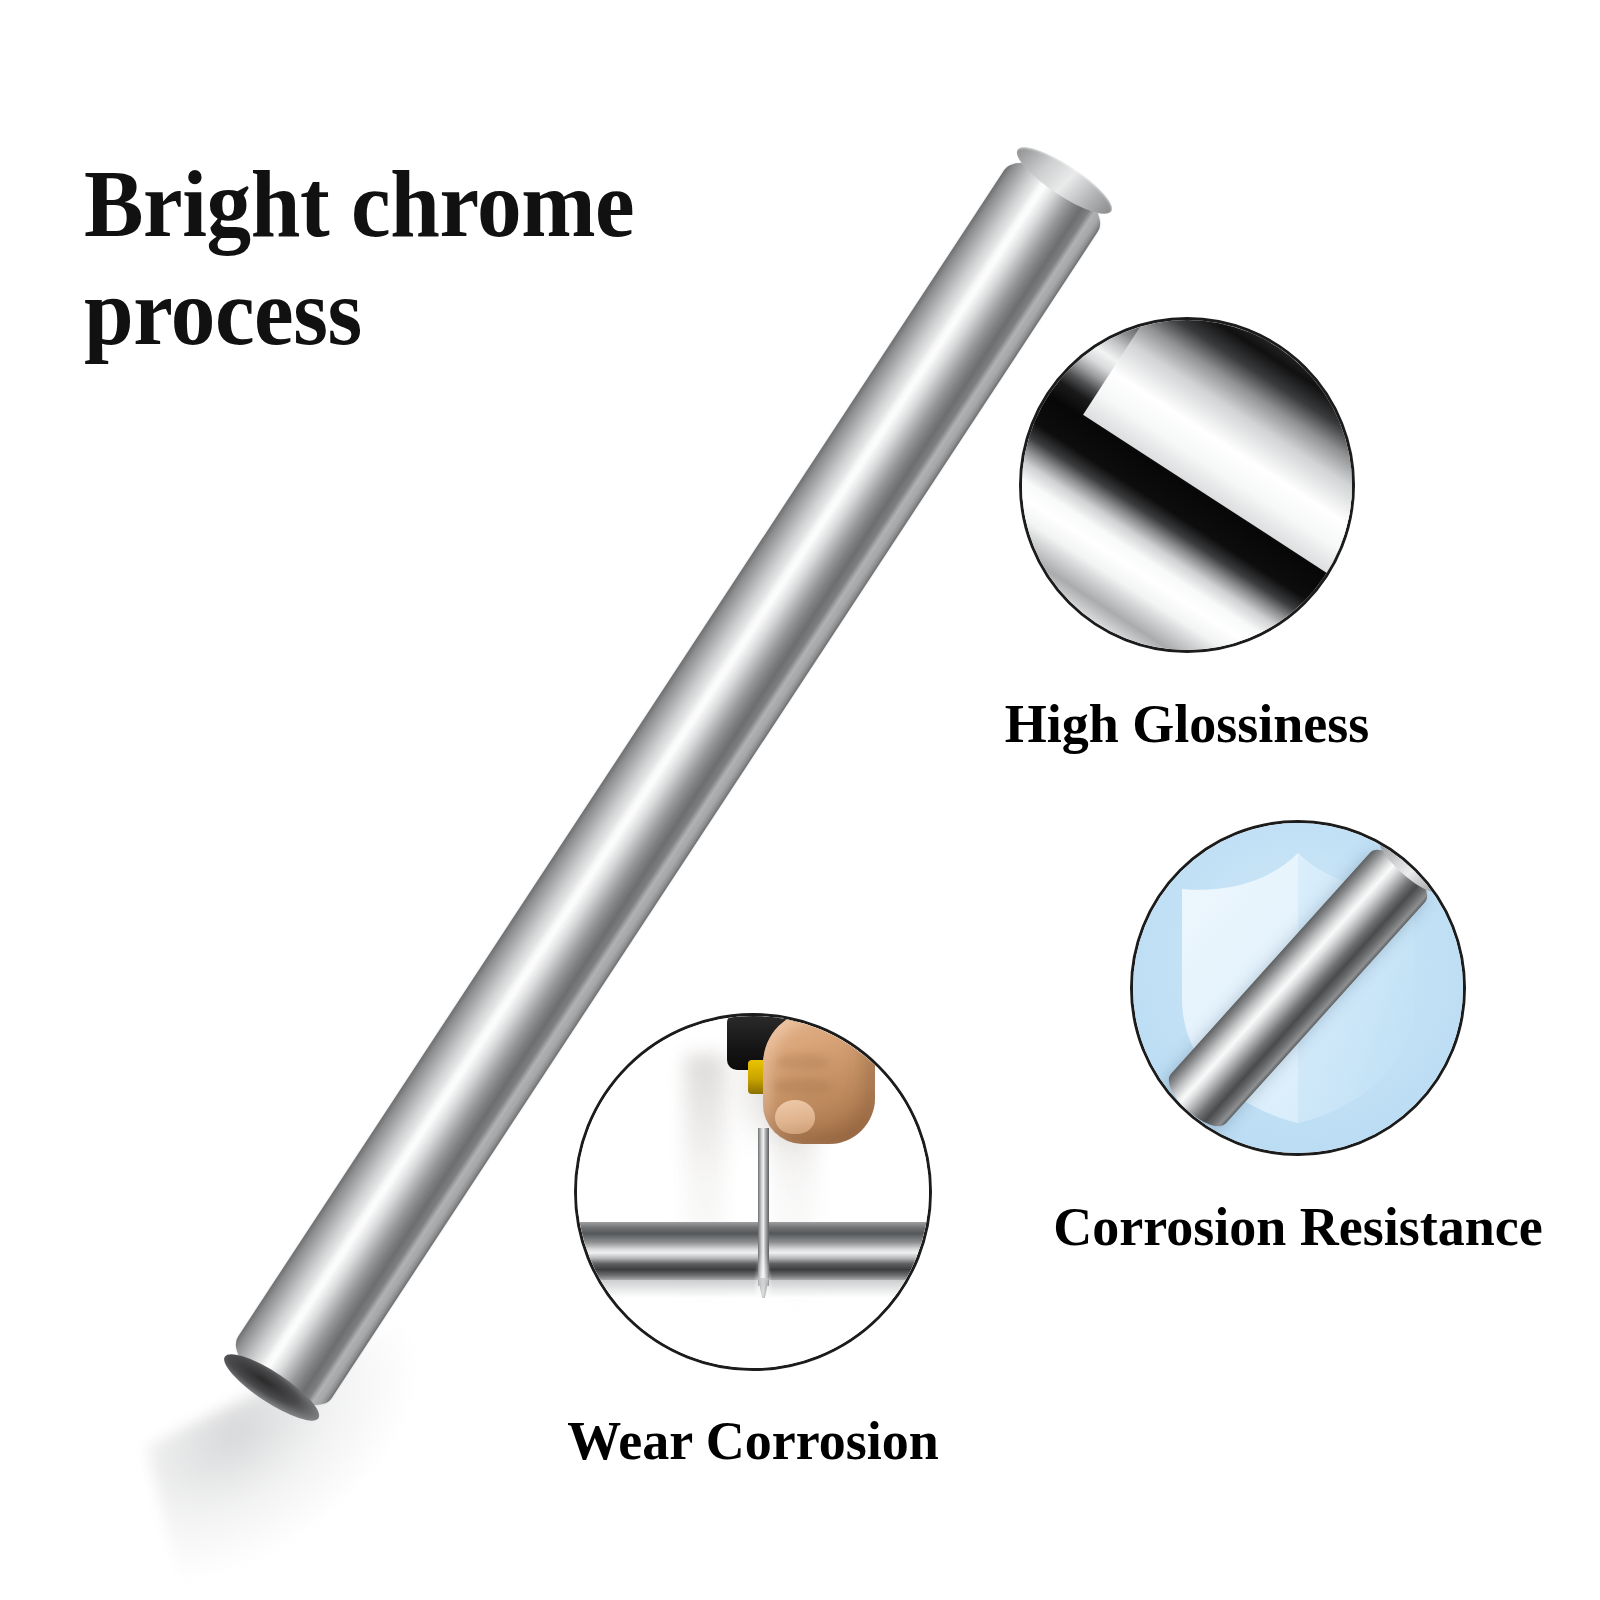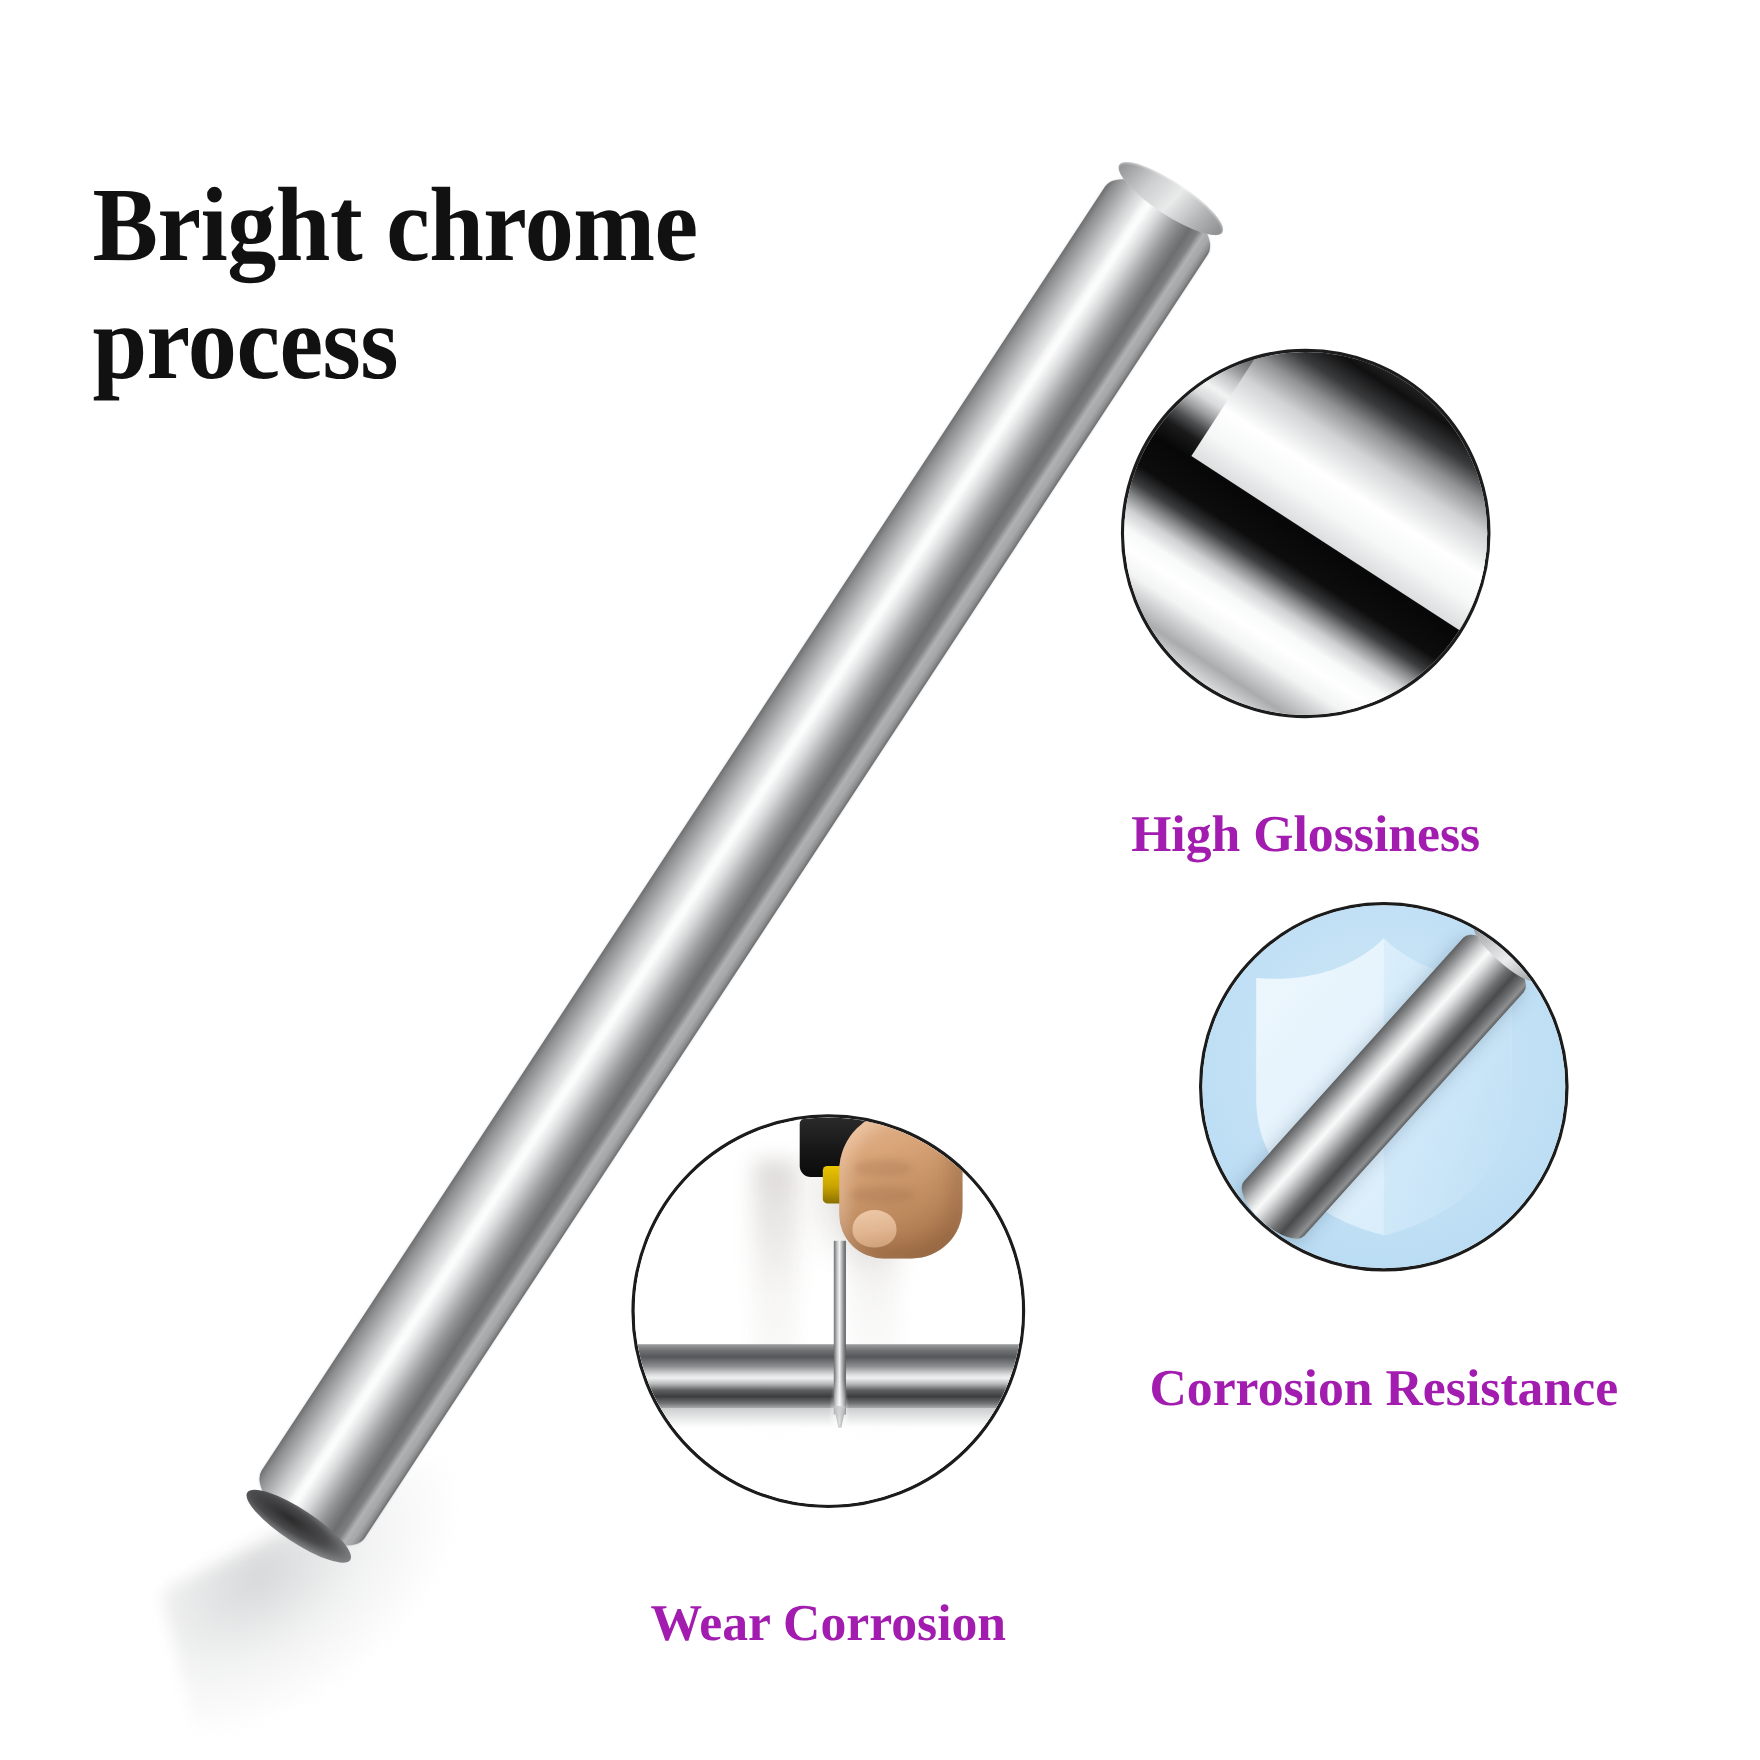--- a/index.html
+++ b/index.html
@@ -130,23 +130,22 @@
     box-sizing: border-box;
     background: #ffffff;
   }
   .feature-label {
     position: absolute;
     left: 50%;
     transform: translateX(-50%);
     white-space: nowrap;
     font-family: "Liberation Serif", "DejaVu Serif", serif;
     font-weight: bold;
-    font-size: 47px;
-    color: #a21caf;
-    margin-top: 39px;
+    font-size: 54px;
+    color: #000000;
   }
 
   
   .gloss-rod {
     position: absolute;
     left: -40px;
     top: -130px;
     width: 300px;
     height: 620px;
     transform: rotate(-57deg);
@@ -373,21 +372,21 @@
   </div>
 
   <div class="feature" style="left:1019px; top:317px;">
     <div class="circle" style="width:336px; height:336px;">
       <div class="gloss-rod"></div>
       <div class="gloss-rod-top"></div>
     </div>
     <div class="feature-label" style="top:376px;">High Glossiness</div>
   </div>
 
-  <div class="feature" style="left:1090px; top:820px;">
+  <div class="feature" style="left:1130px; top:820px;">
     <div class="circle" style="width:336px; height:336px;">
       <div class="corr-bg"></div>
       <div class="shield">
         <svg width="252" height="278" viewBox="0 0 252 278">
           <defs>
             <linearGradient id="shieldGrad" x1="0" y1="0" x2="1" y2="1">
               <stop offset="0%" stop-color="#eef7fd"></stop>
               <stop offset="45%" stop-color="#e3f2fc"></stop>
               <stop offset="100%" stop-color="#cfe8f9"></stop>
             </linearGradient>

